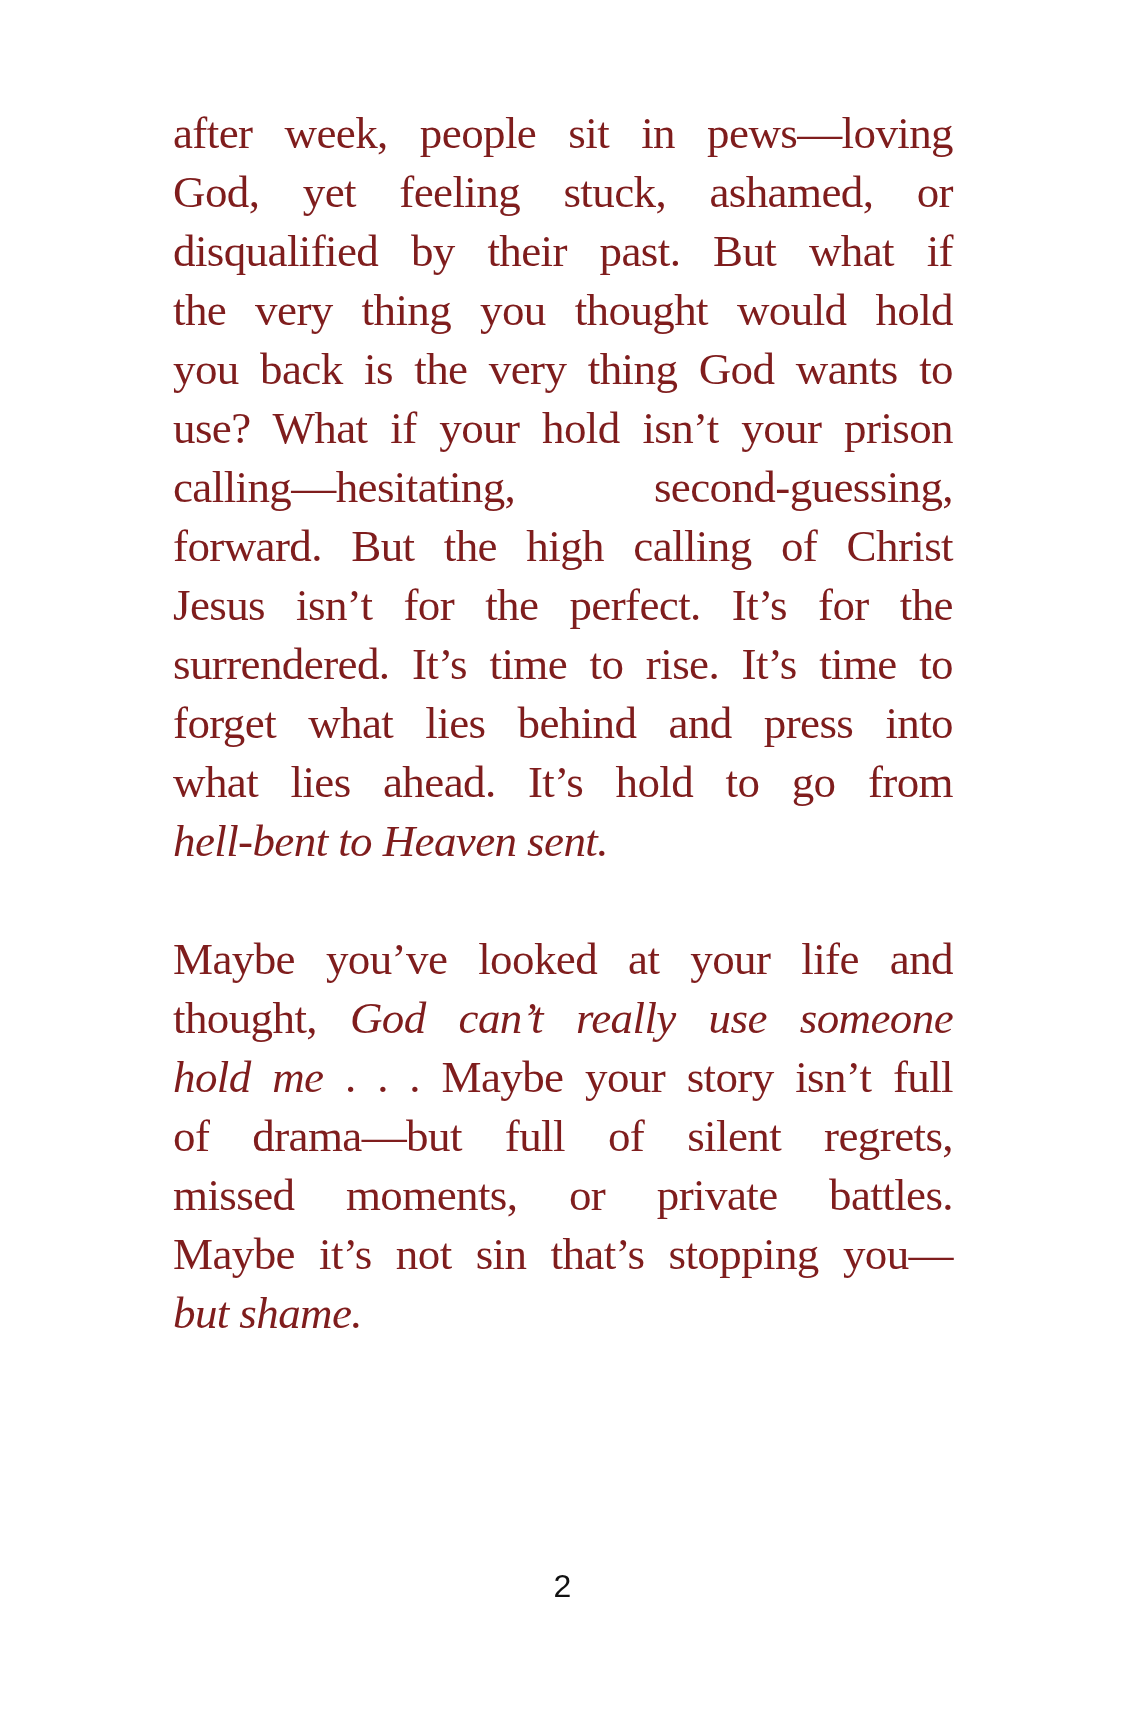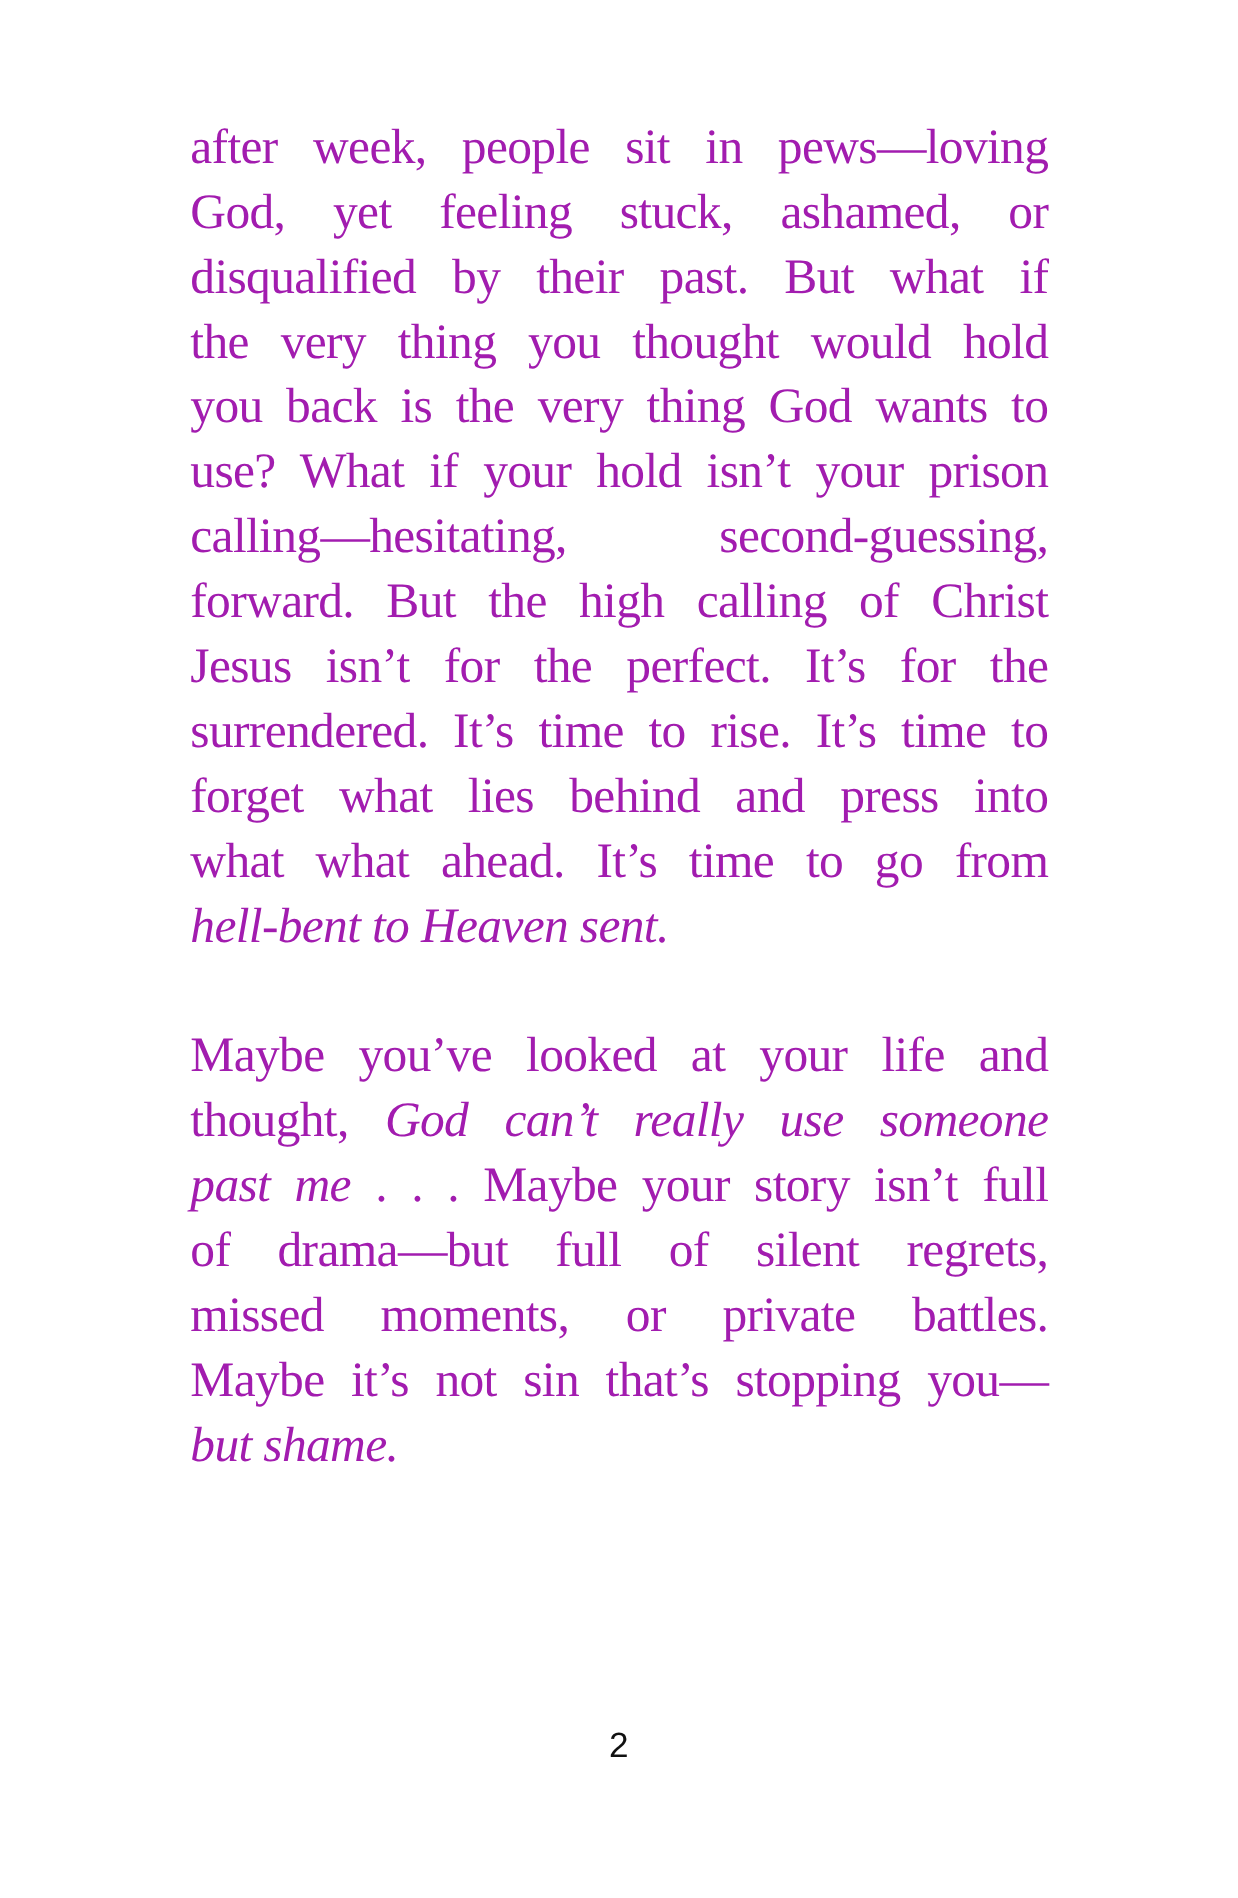--- a/index.html
+++ b/index.html
@@ -1,21 +1,21 @@
 <!DOCTYPE html>
 <html><head>
   <meta charset="utf-8">
   <style>
     html, body { margin: 0; padding: 0; background: #ffffff; }
     body { width: 1125px; height: 1725px; position: relative; overflow: hidden; }
     .page { position: absolute; left: 0; top: 0; width: 1125px; height: 1725px; background: #fff; }
     .body-text {
       position: absolute; left: 173px; top: 104px; width: 780px;
       font-family: "Liberation Serif", "DejaVu Serif", serif;
-      font-size: 45px; line-height: 59px; color: #a21caf;
+      font-size: 45px; line-height: 59px; color: #7f1d1d;
       letter-spacing: -0.6px;
     }
     .line {
       display: block; height: 59px; white-space: nowrap;
       text-align: justify; text-align-last: justify;
     }
     .line.last { text-align-last: left; font-style: italic; }
     .para-gap { display: block; height: 59px; }
     .it { font-style: italic; }
     .page-number {
@@ -33,28 +33,28 @@
       <span class="line">God, yet feeling stuck, ashamed, or</span>
       <span class="line">disqualified by their past. But what if</span>
       <span class="line">the very thing you thought would hold</span>
       <span class="line">you back is the very thing God wants to</span>
       <span class="line">use? What if your hold isn’t your prison</span>
       <span class="line">calling—hesitating, second-guessing,</span>
       <span class="line">forward. But the high calling of Christ</span>
       <span class="line">Jesus isn’t for the perfect. It’s for the</span>
       <span class="line">surrendered. It’s time to rise. It’s time to</span>
       <span class="line">forget what lies behind and press into</span>
-      <span class="line">what what ahead. It’s time to go from</span>
+      <span class="line">what lies ahead. It’s hold to go from</span>
       <span class="line last">hell-bent to Heaven sent.</span>
     </div>
     <span class="para-gap"></span>
     <div>
       <span class="line">Maybe you’ve looked at your life and</span>
       <span class="line"><span>thought, </span><span class="it">God can’t really use someone</span></span>
-      <span class="line"><span class="it">past me</span><span> . . . Maybe your story isn’t full</span></span>
+      <span class="line"><span class="it">hold me</span><span> . . . Maybe your story isn’t full</span></span>
       <span class="line">of drama—but full of silent regrets,</span>
       <span class="line">missed moments, or private battles.</span>
       <span class="line">Maybe it’s not sin that’s stopping you—</span>
       <span class="line last">but shame.</span>
     </div>
   </div>
   <div class="page-number">2</div>
 </div>
 
 </body></html>

